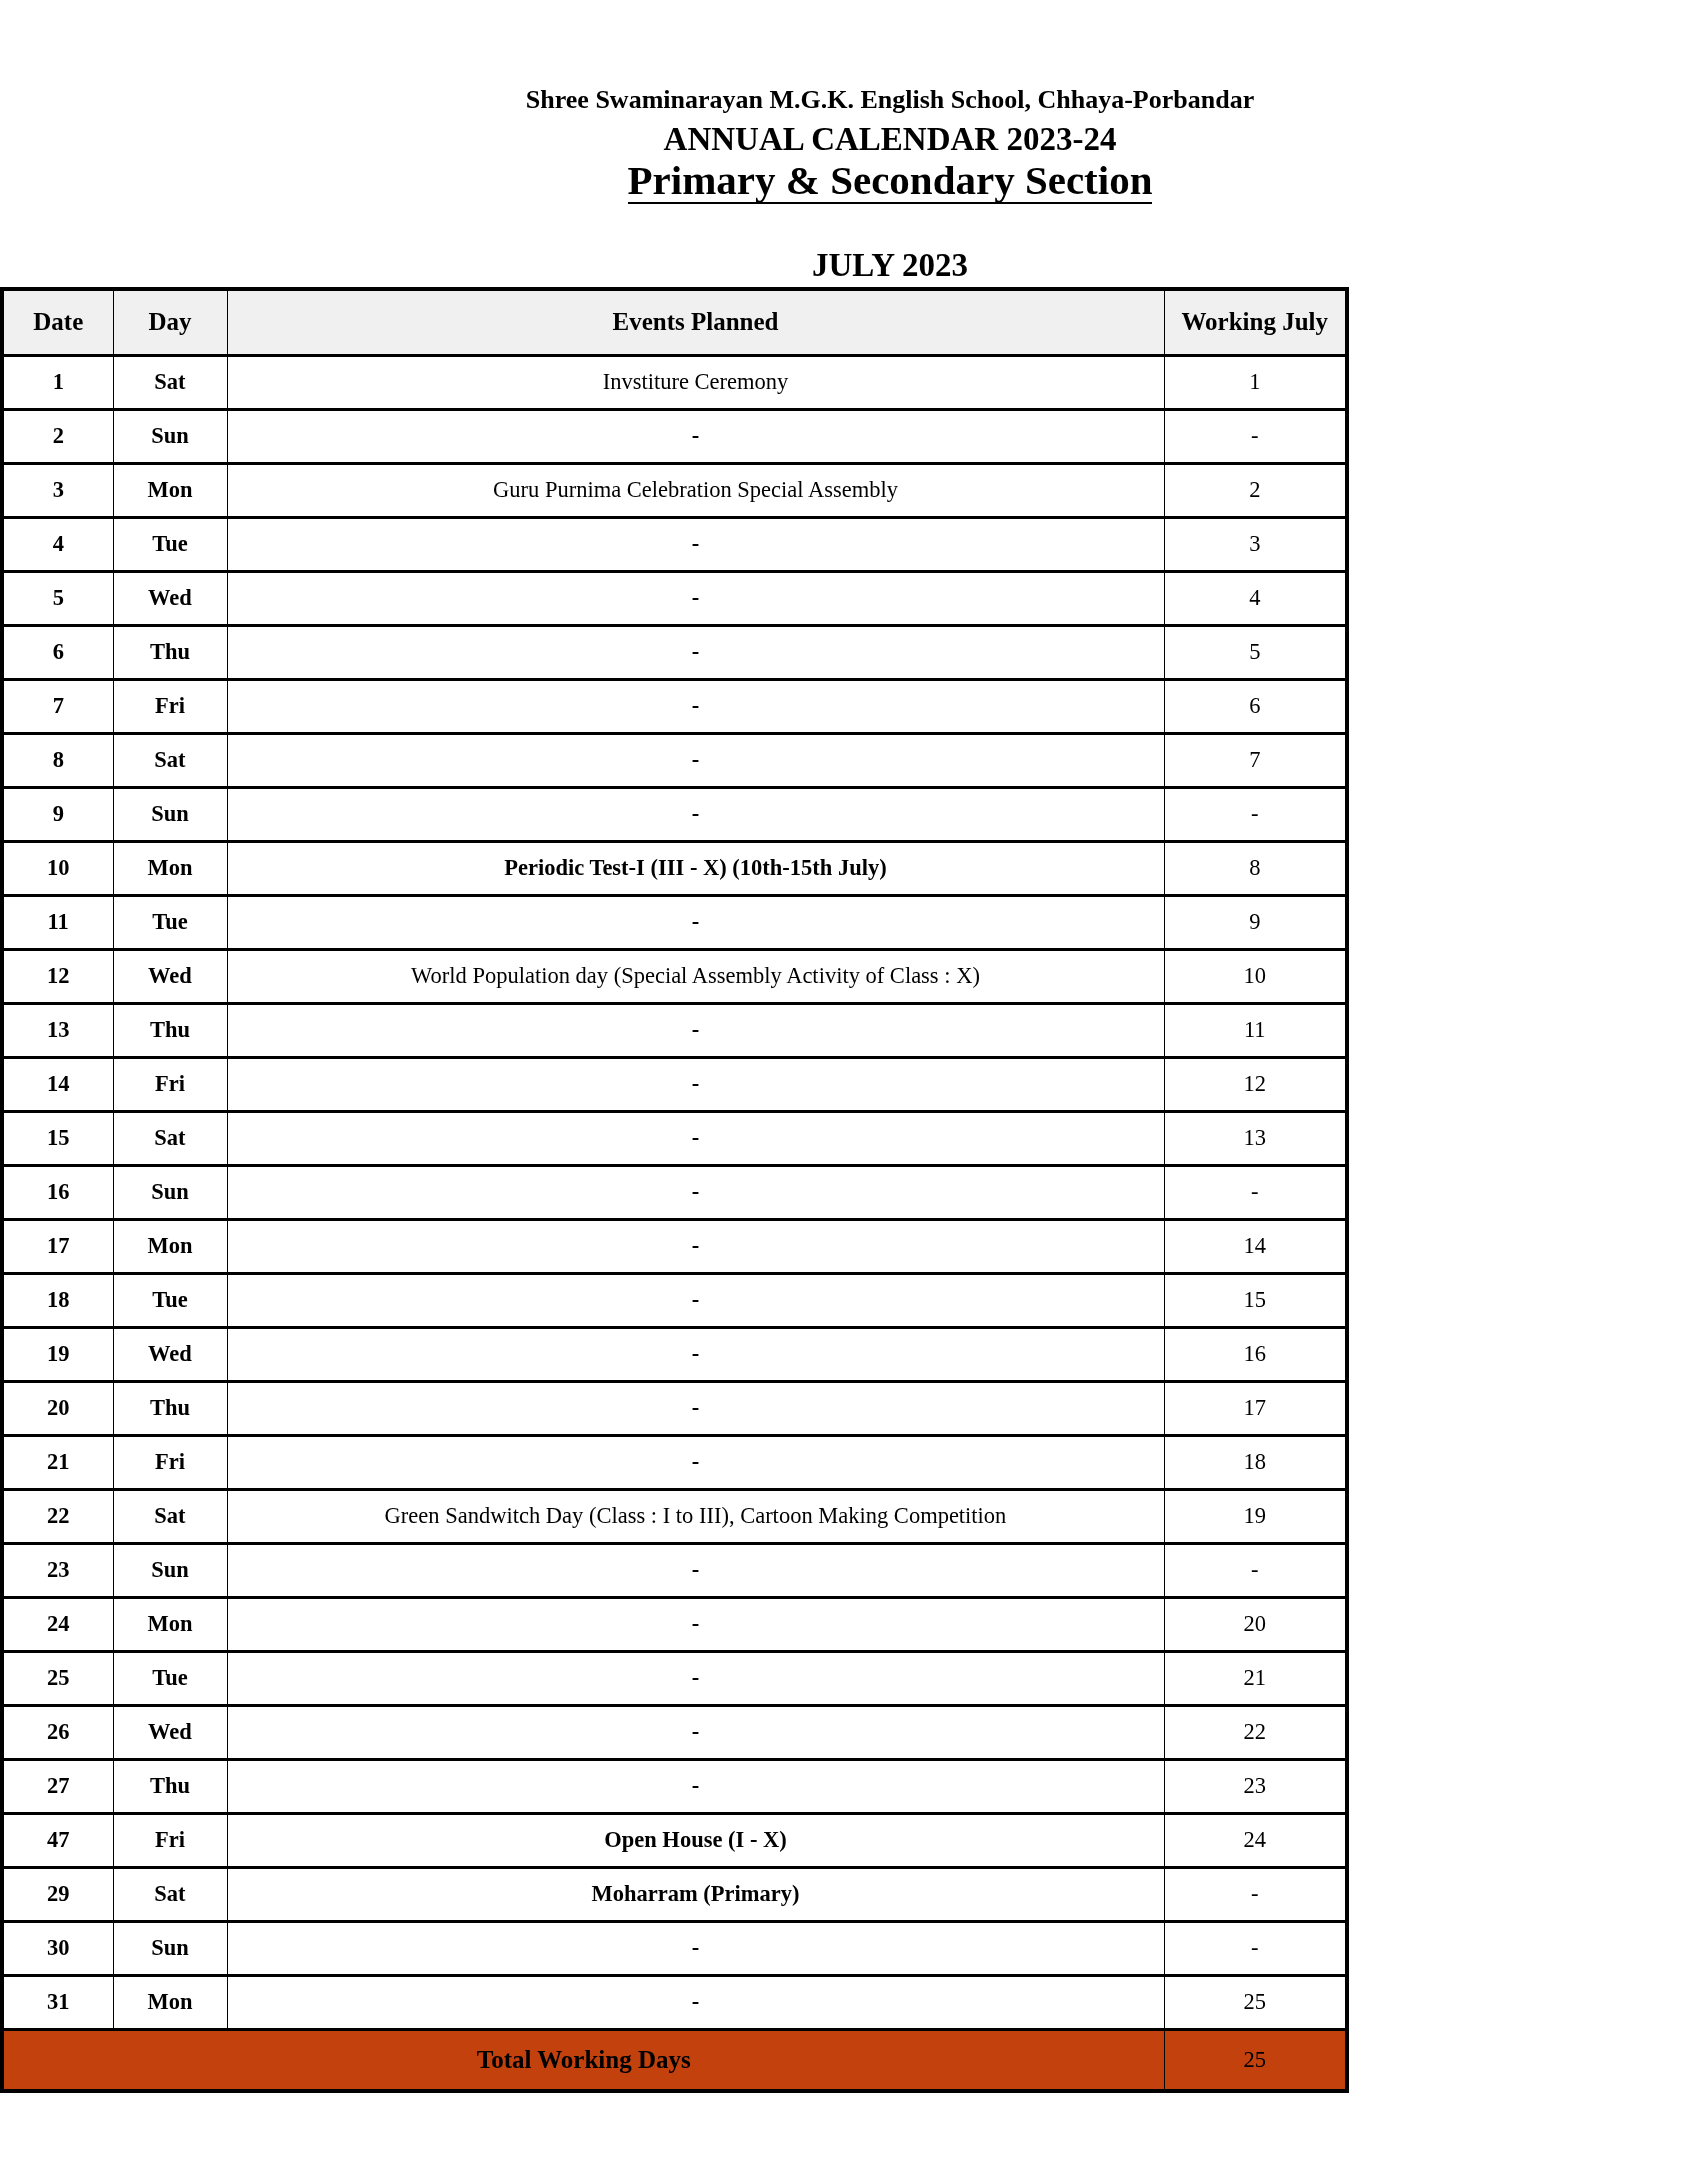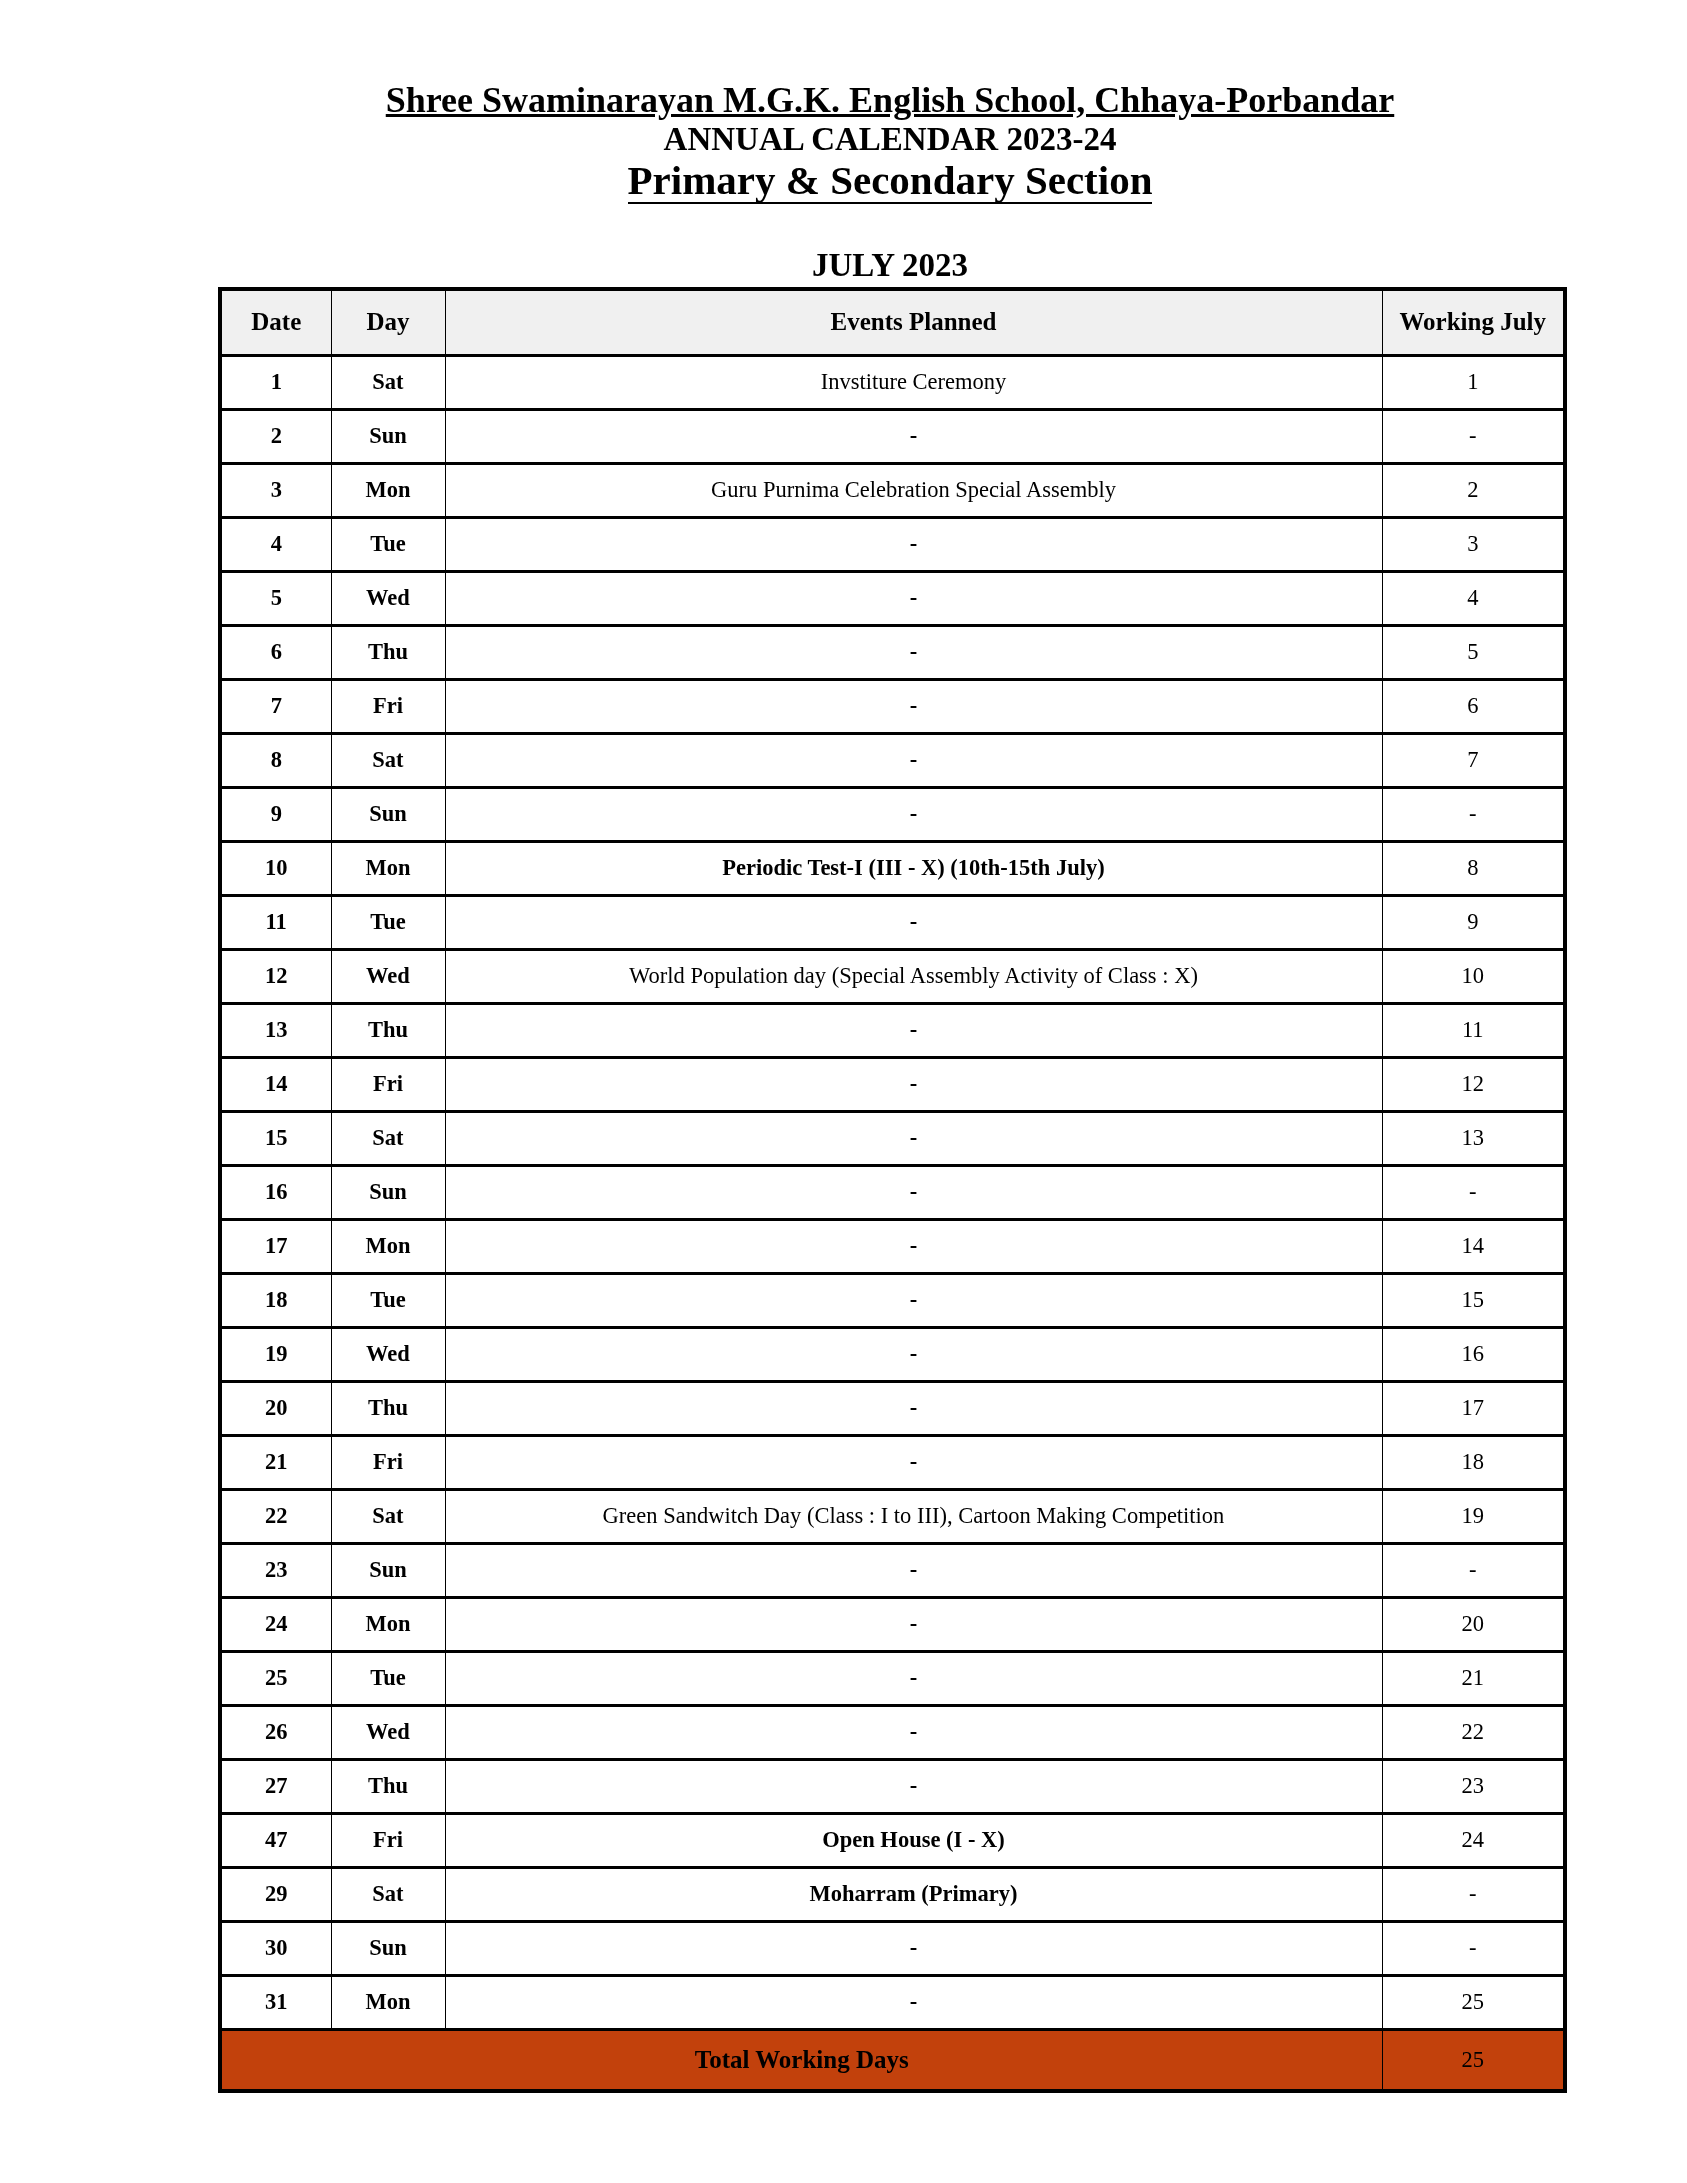--- a/index.html
+++ b/index.html
@@ -17,24 +17,23 @@
     background: #ffffff;
     overflow: hidden;
   }
   .titles {
     width: 1344px;
     margin: 0 0 0 218px;
     padding-top: 81px;
     text-align: center;
   }
   .school-name {
-    font-size: 36px;
+    font-size: 26px;
     font-weight: bold;
     line-height: 38px;
-    text-decoration: underline;
   }
   .calendar-title {
     font-size: 33px;
     font-weight: bold;
     line-height: 41px;
   }
   .section-title-wrap {
     line-height: 41px;
   }
   .section-title {
@@ -48,21 +47,20 @@
     font-size: 33px;
     font-weight: bold;
     margin-top: 34px;
     margin-bottom: 2px;
     line-height: 40px;
   }
   table.calendar {
     border-collapse: collapse;
     table-layout: fixed;
     width: 1344px;
-    margin-left: 218px;
     background: #ffffff;
   }
   table.calendar th,
   table.calendar td {
     border: 1.3px solid #000000;
     border-top-width: 3.3px;
     border-bottom-width: 3.3px;
     vertical-align: middle;
     overflow: hidden;
   }

